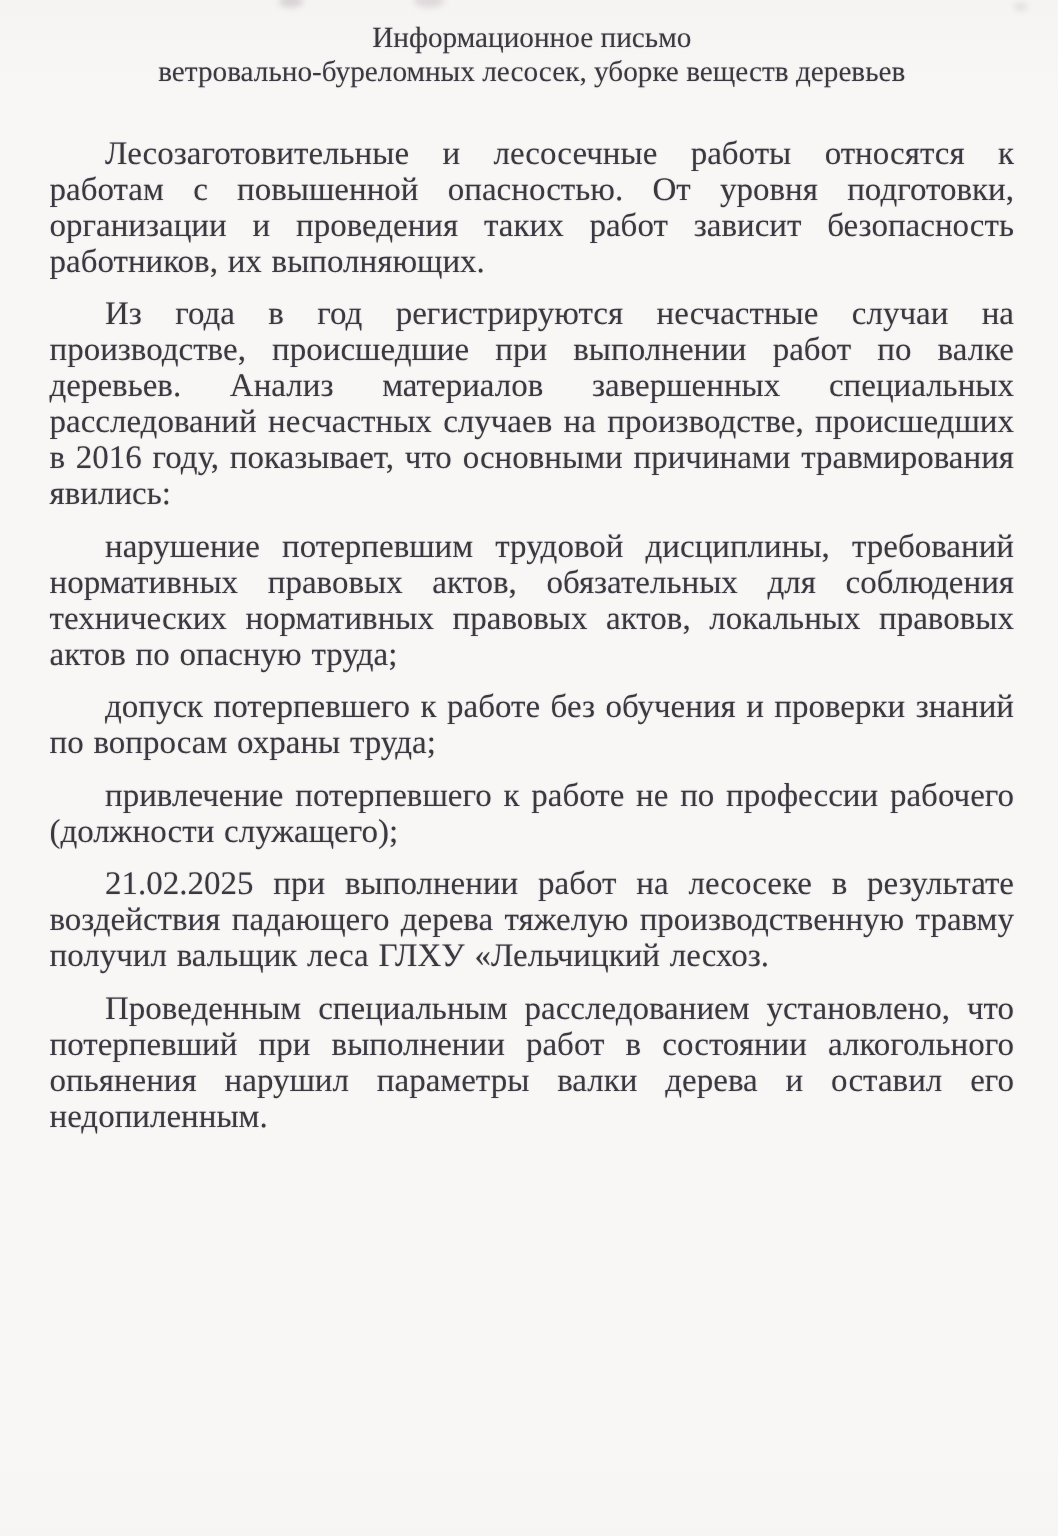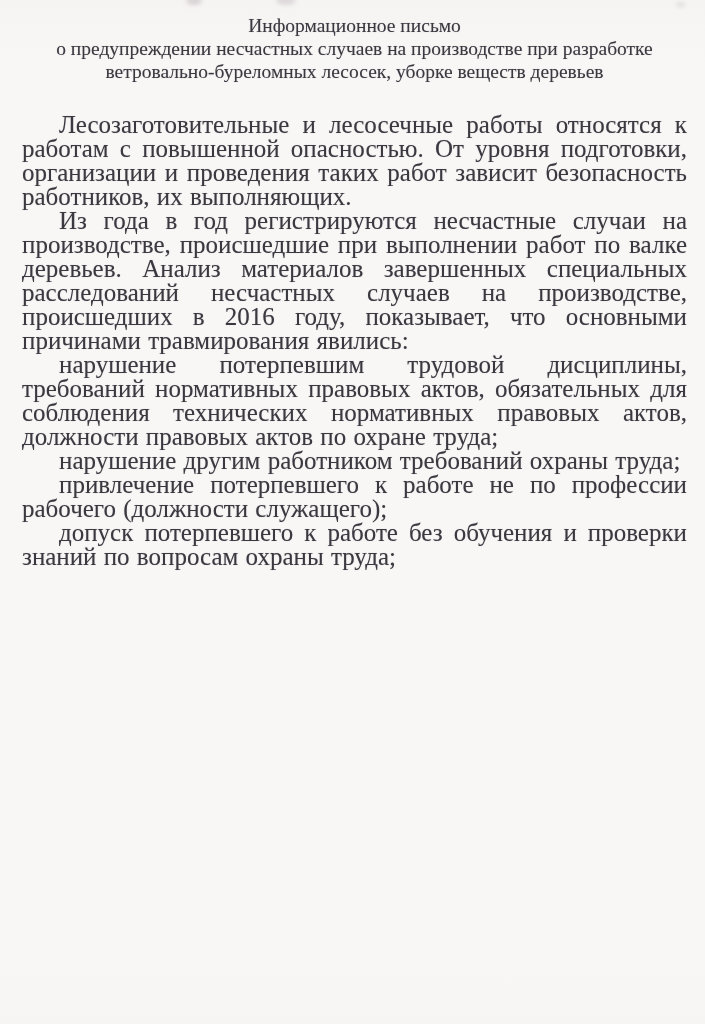--- a/index.html
+++ b/index.html
@@ -30,24 +30,24 @@
   .title {
     text-align: center;
     font-size: 19.5px;
     line-height: 23px;
     margin: 0 0 30px 0;
   }
   .title .title-line {
     white-space: nowrap;
   }
   .body-text p.para {
-    margin: 0;
+    margin: 11px;
     text-align: justify;
     text-indent: 37px;
-    font-size: 25px;
+    font-size: 22px;
     line-height: 24px;
     word-spacing: 1px;
   }
   
   .speck {
     position: absolute;
     border-radius: 50%;
     background: #b9b2b6;
     filter: blur(2px);
     opacity: 0.5;
@@ -60,26 +60,26 @@
 <body>
 
 <div class="page">
 
   <span class="speck s1"></span>
   <span class="speck s2"></span>
   <span class="speck s3"></span>
 
   <header class="title">
     <div class="title-line">Информационное письмо</div>
-    <div class="title-line">о предупреждении несчастных случаев на производстве при разработке</div>
     <div class="title-line">ветровально-буреломных лесосек, уборке веществ деревьев</div>
   </header>
 
   <main class="body-text">
     <p class="para">Лесозаготовительные и лесосечные работы относятся к работам с повышенной опасностью. От уровня подготовки, организации и проведения таких работ зависит безопасность работников, их выполняющих.</p>
     <p class="para">Из года в год регистрируются несчастные случаи на производстве, происшедшие при выполнении работ по валке деревьев. Анализ материалов завершенных специальных расследований несчастных случаев на производстве, происшедших в 2016 году, показывает, что основными причинами травмирования явились:</p>
-    <p class="para">нарушение потерпевшим трудовой дисциплины, требований нормативных правовых актов, обязательных для соблюдения технических нормативных правовых актов, должности правовых актов по охране труда;</p>
-    <p class="para">нарушение другим работником требований охраны труда;</p>
+    <p class="para">нарушение потерпевшим трудовой дисциплины, требований нормативных правовых актов, обязательных для соблюдения технических нормативных правовых актов, локальных правовых актов по опасную труда;</p>
+    <p class="para">допуск потерпевшего к работе без обучения и проверки знаний по вопросам охраны труда;</p>
     <p class="para">привлечение потерпевшего к работе не по профессии рабочего (должности служащего);</p>
-    <p class="para">допуск потерпевшего к работе без обучения и проверки знаний по вопросам охраны труда;</p>
+    <p class="para">21.02.2025 при выполнении работ на лесосеке в результате воздействия падающего дерева тяжелую производственную травму получил вальщик леса ГЛХУ «Лельчицкий лесхоз.</p>
+    <p class="para">Проведенным специальным расследованием установлено, что потерпевший при выполнении работ в состоянии алкогольного опьянения нарушил параметры валки дерева и оставил его недопиленным.</p>
   </main>
 
 </div>
 
 </body></html>

